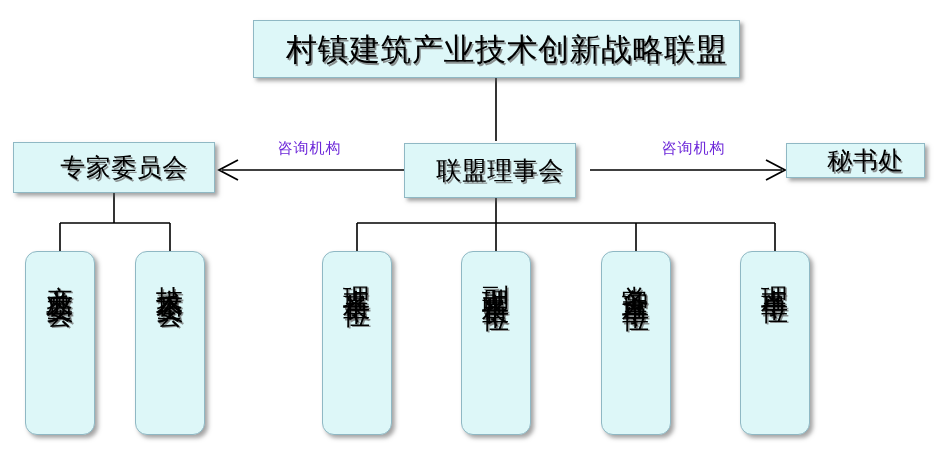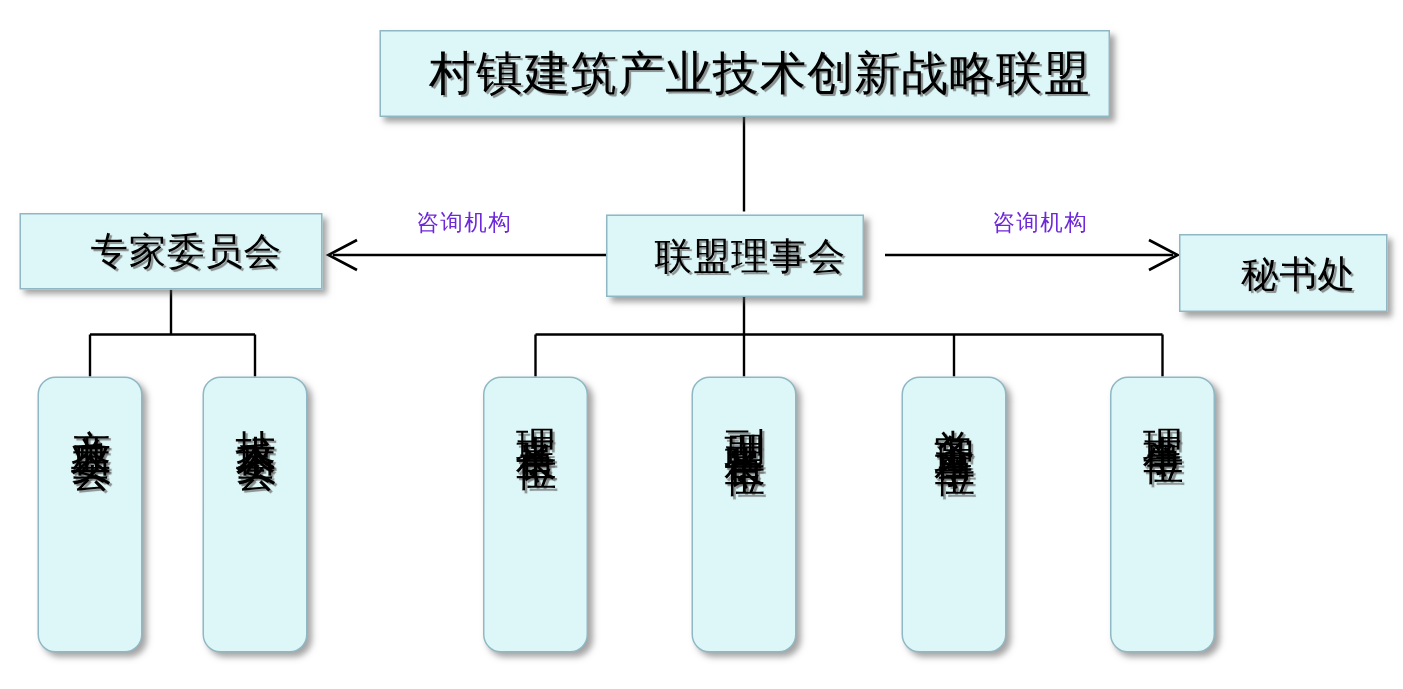--- a/index.html
+++ b/index.html
@@ -110,21 +110,21 @@
   </div>
 
   <div class="node node-rect" style="left:13px; top:142px; width:202px; height:51px;">
     <span class="label-h size-lg">专家委员会</span>
   </div>
 
   <div class="node node-rect" style="left:404px; top:143px; width:172px; height:55px;">
     <span class="label-h size-lg">联盟理事会</span>
   </div>
 
-  <div class="node node-rect" style="left:786px; top:156px; width:139px; height:52px;">
+  <div class="node node-rect" style="left:786px; top:143px; width:139px; height:35px;">
     <span class="label-h size-lg">秘书处</span>
   </div>
 
   <div class="edge-label" style="left:257px; top:139px; width:105px;">咨询机构</div>
 
   <div class="edge-label" style="left:641px; top:139px; width:105px;">咨询机构</div>
 
   <div class="node node-round" style="left:25px; top:251px; width:70px; height:184px;">
     <span class="label-v size-vt">产业委员会</span>
   </div>

